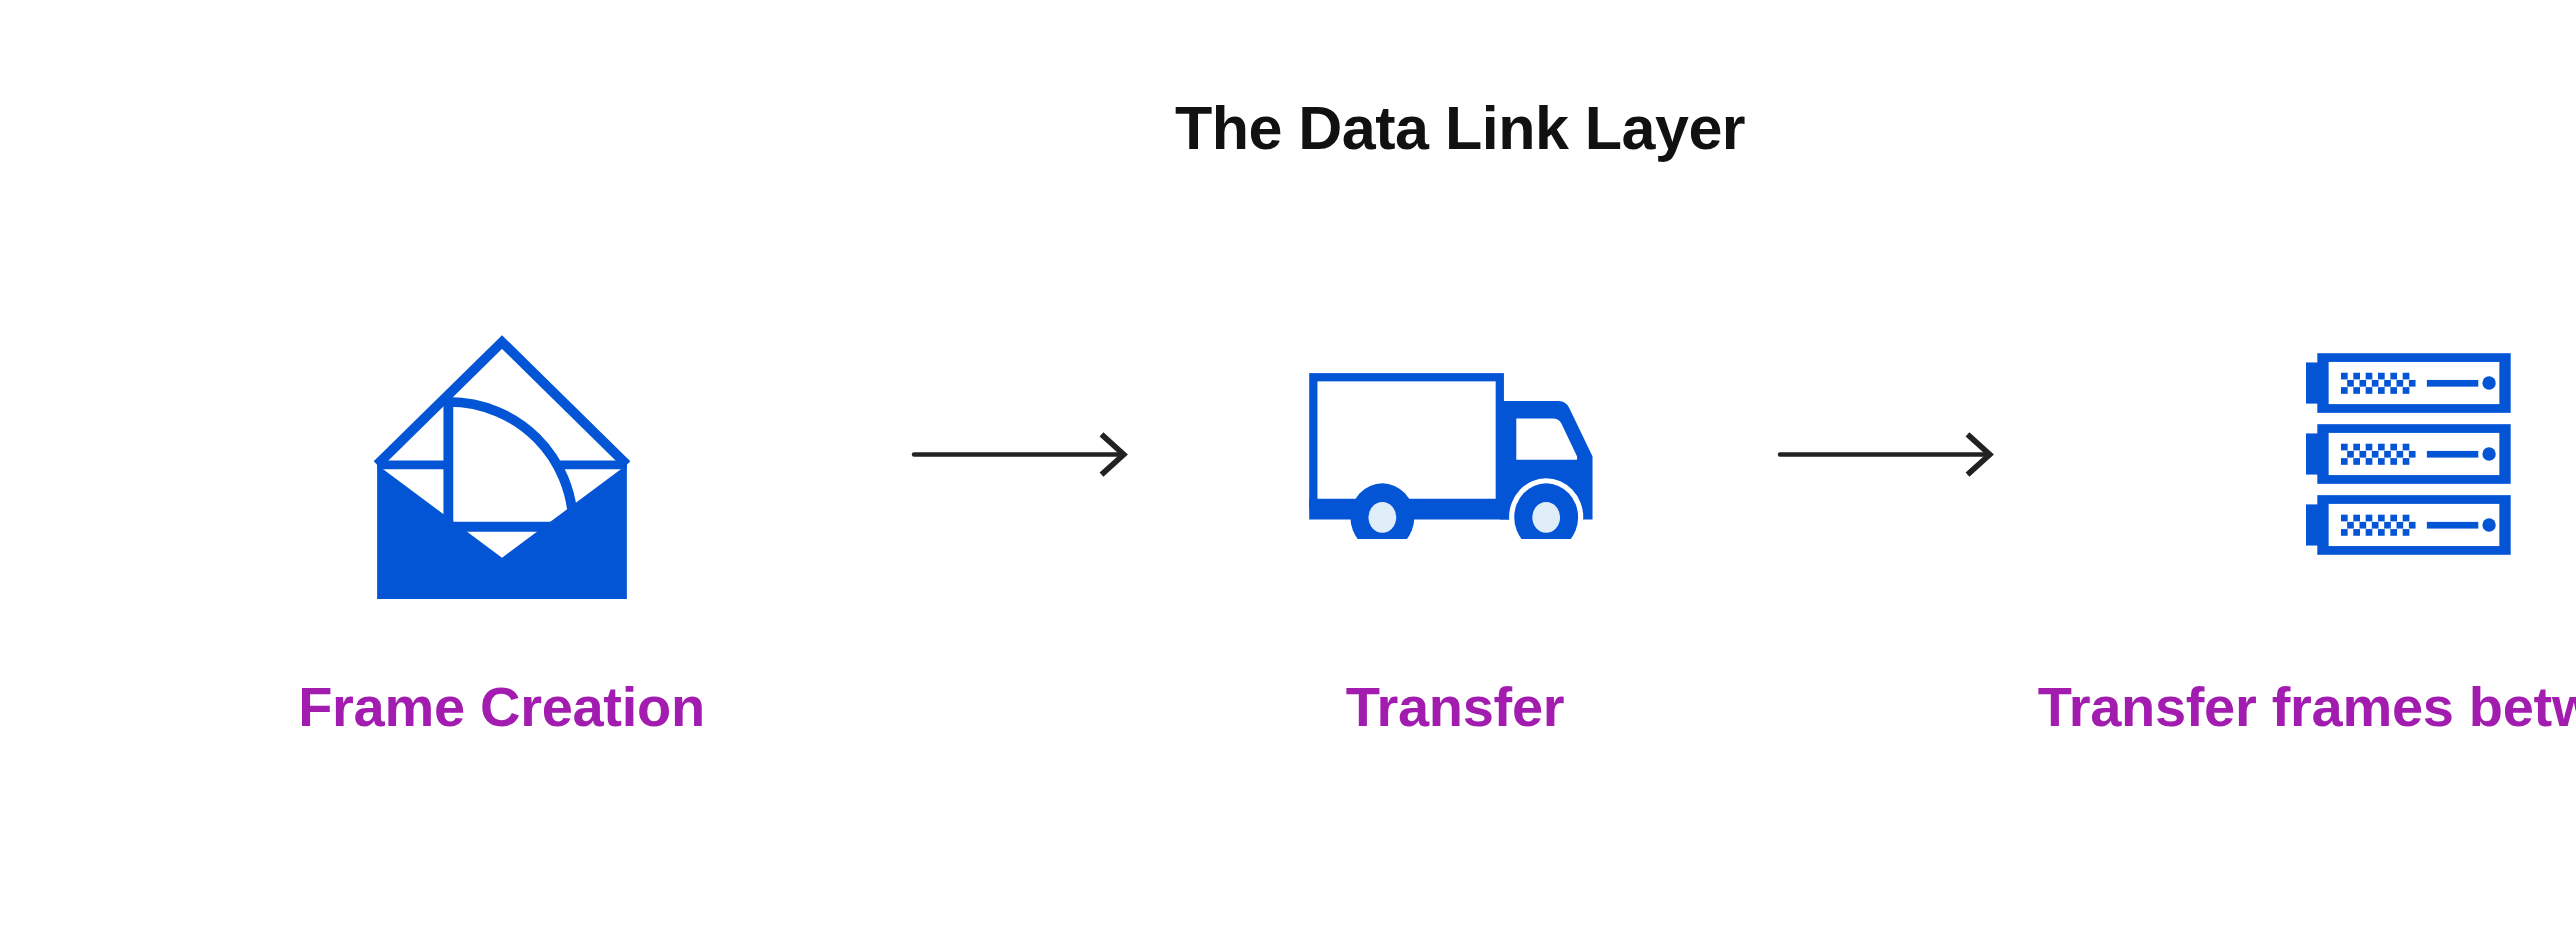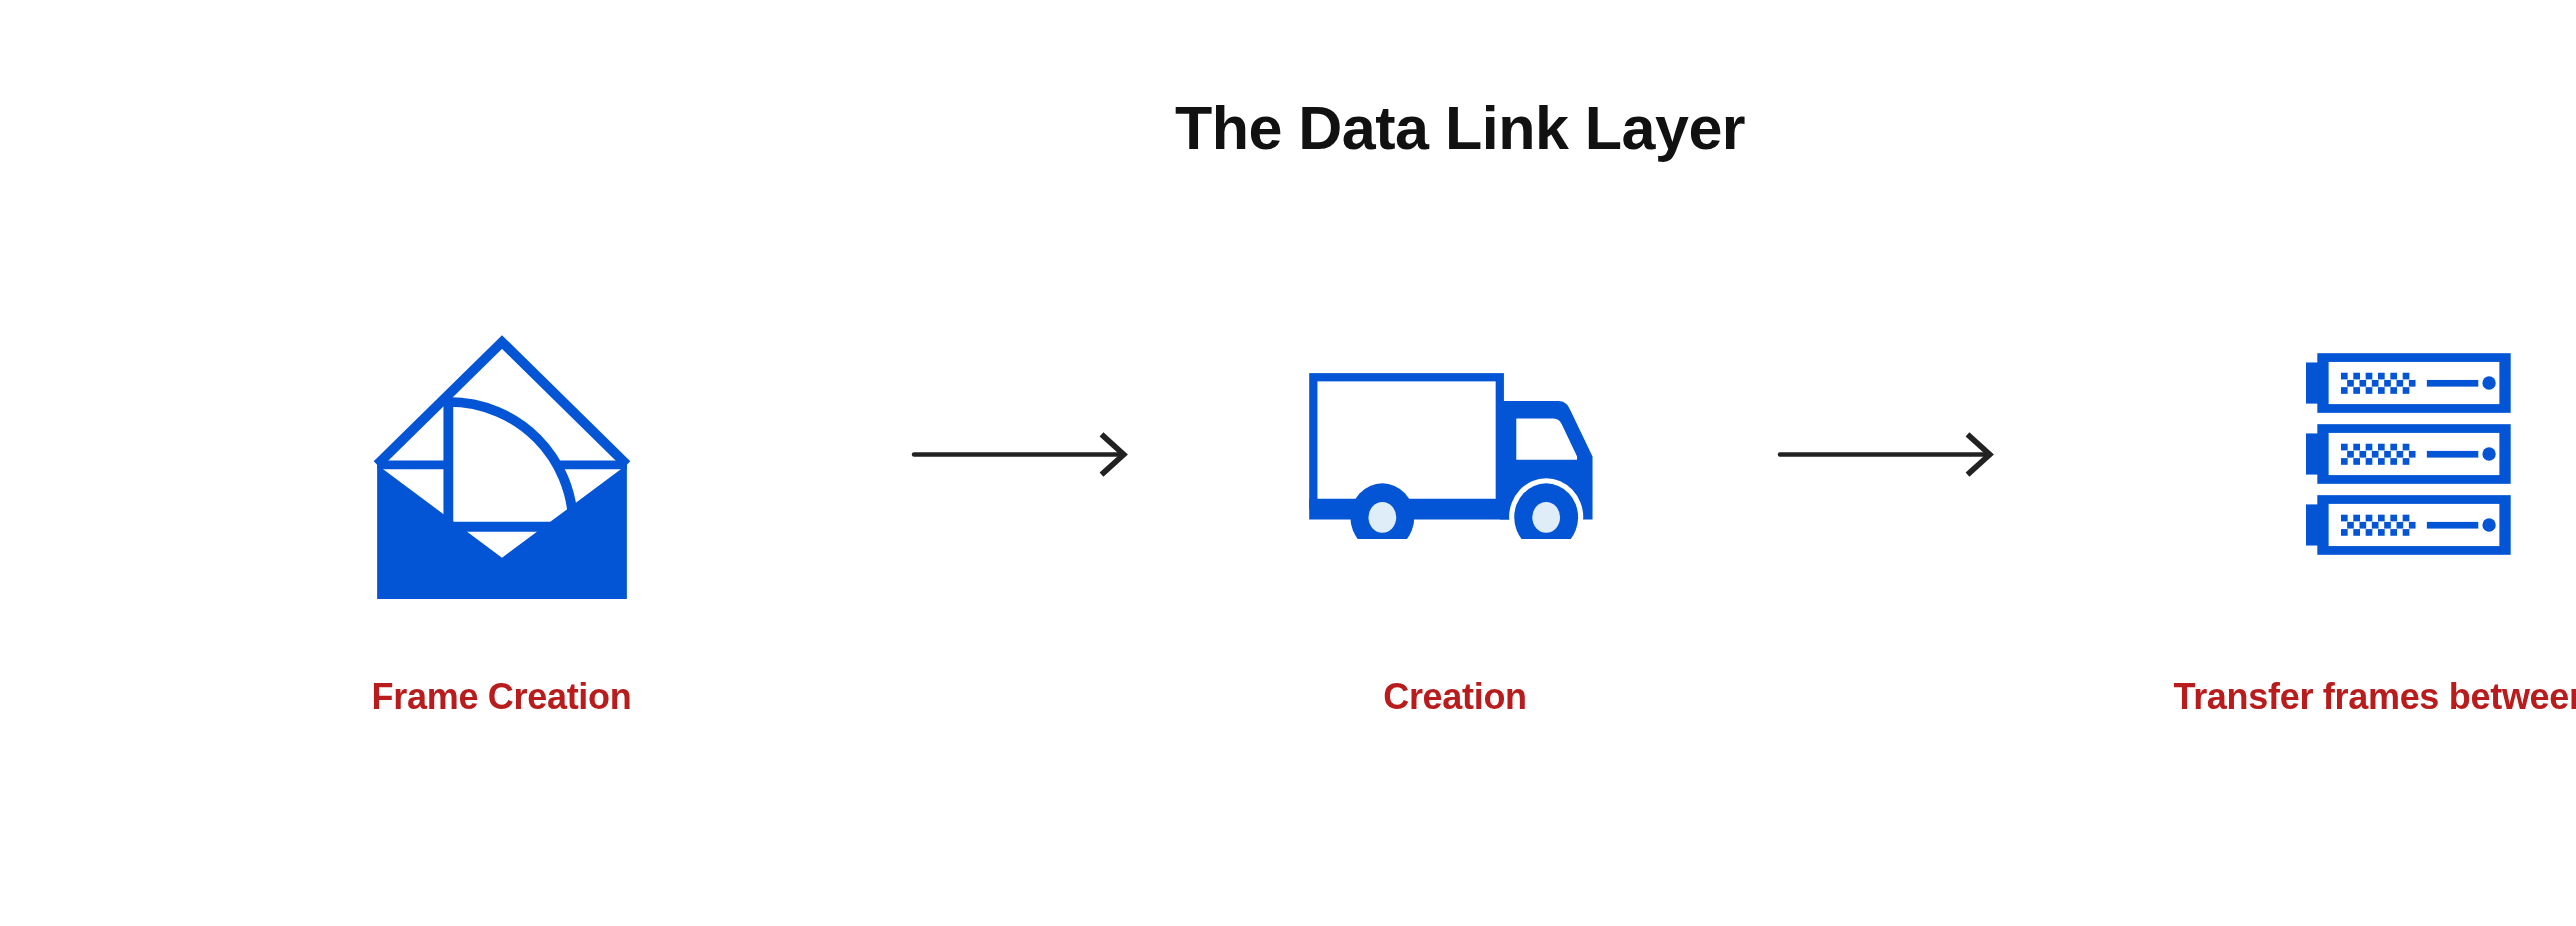--- a/index.html
+++ b/index.html
@@ -89,23 +89,23 @@
     top: 679px;
     left: 0;
     width: 2920px;
     height: 72px;
     display: flex;
     flex-direction: row;
     align-items: flex-start;
     justify-content: center;
   }
   .step-label {
-    font-size: 36px;
+    font-size: 56px;
     font-weight: 700;
-    color: #b91c1c;
+    color: #a21caf;
     white-space: nowrap;
     text-align: center;
     line-height: 1.0;
     letter-spacing: -0.3px;
   }
   .label-cell {
     display: flex;
     align-items: flex-start;
     justify-content: center;
   }
@@ -225,21 +225,21 @@
     </div>
 
   </div>
 
   <div class="labels-row">
     <div class="label-cell label-frame">
       <span class="step-label">Frame Creation</span>
     </div>
     <div class="label-cell label-gap"></div>
     <div class="label-cell label-transport">
-      <span class="step-label">Creation</span>
+      <span class="step-label">Transfer</span>
     </div>
     <div class="label-cell label-gap"></div>
     <div class="label-cell label-transfer">
       <span class="step-label">Transfer frames between net</span>
     </div>
   </div>
 
 </div>
 
 

